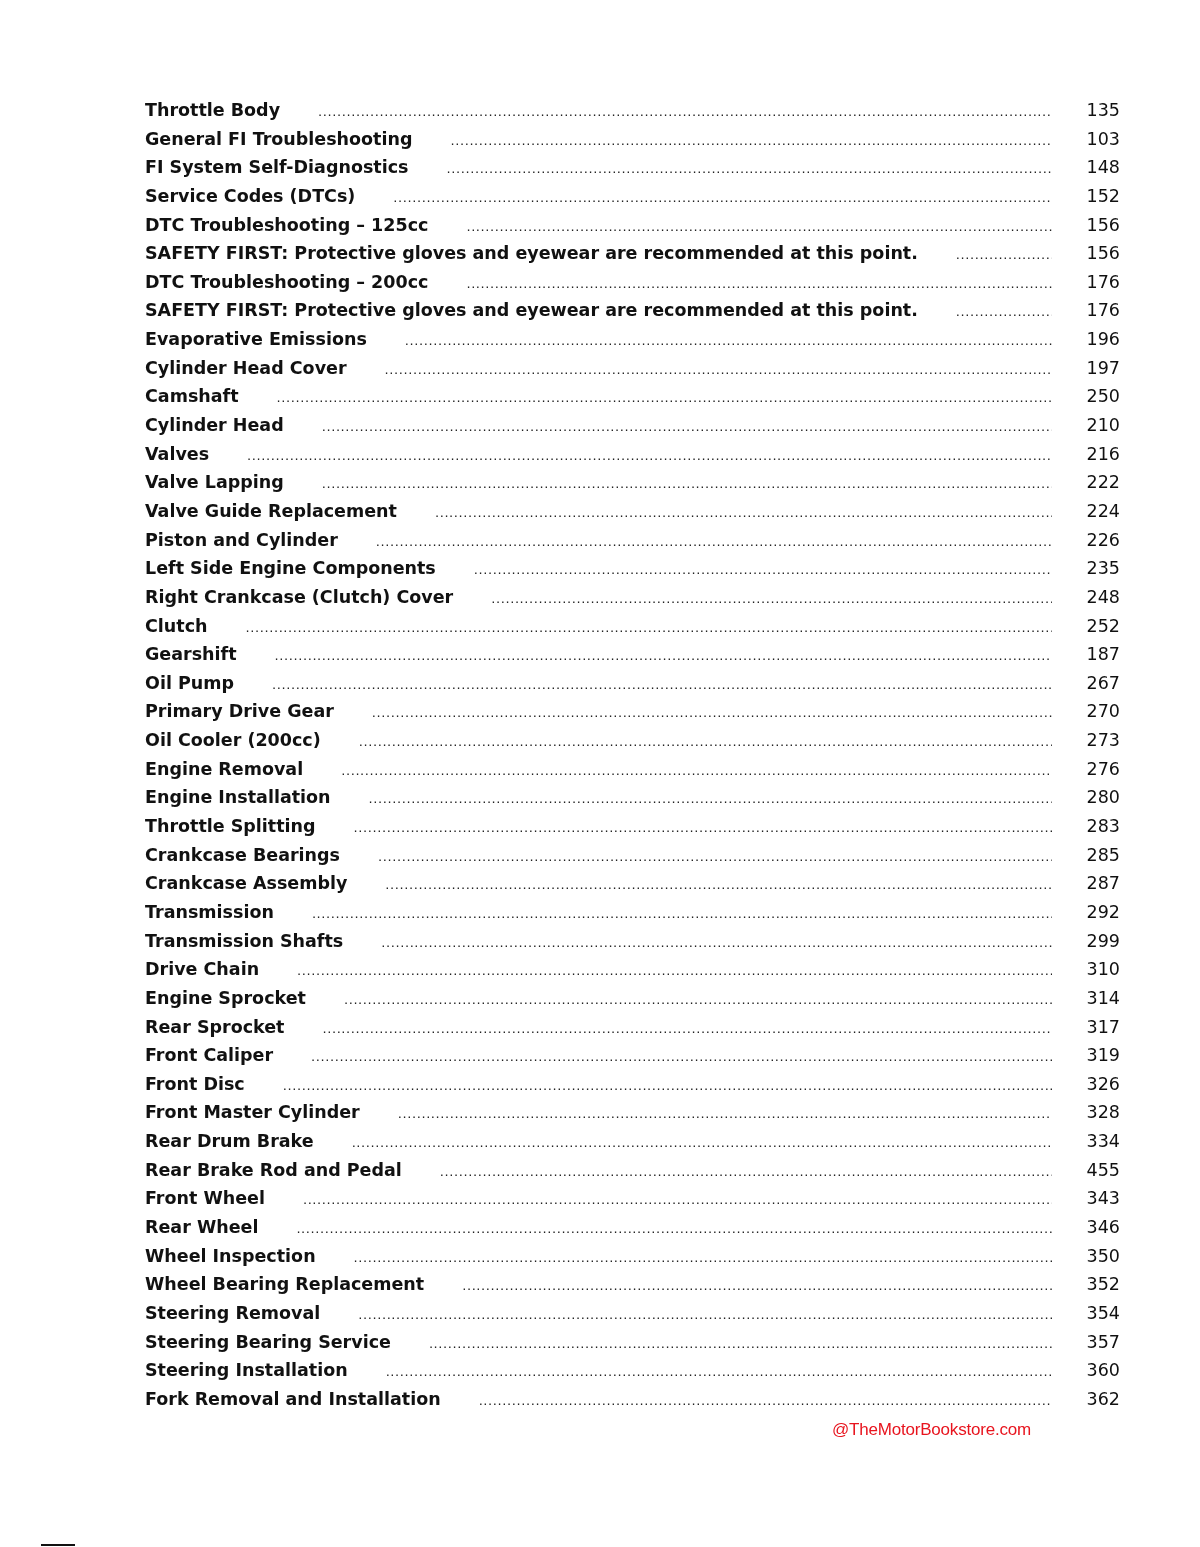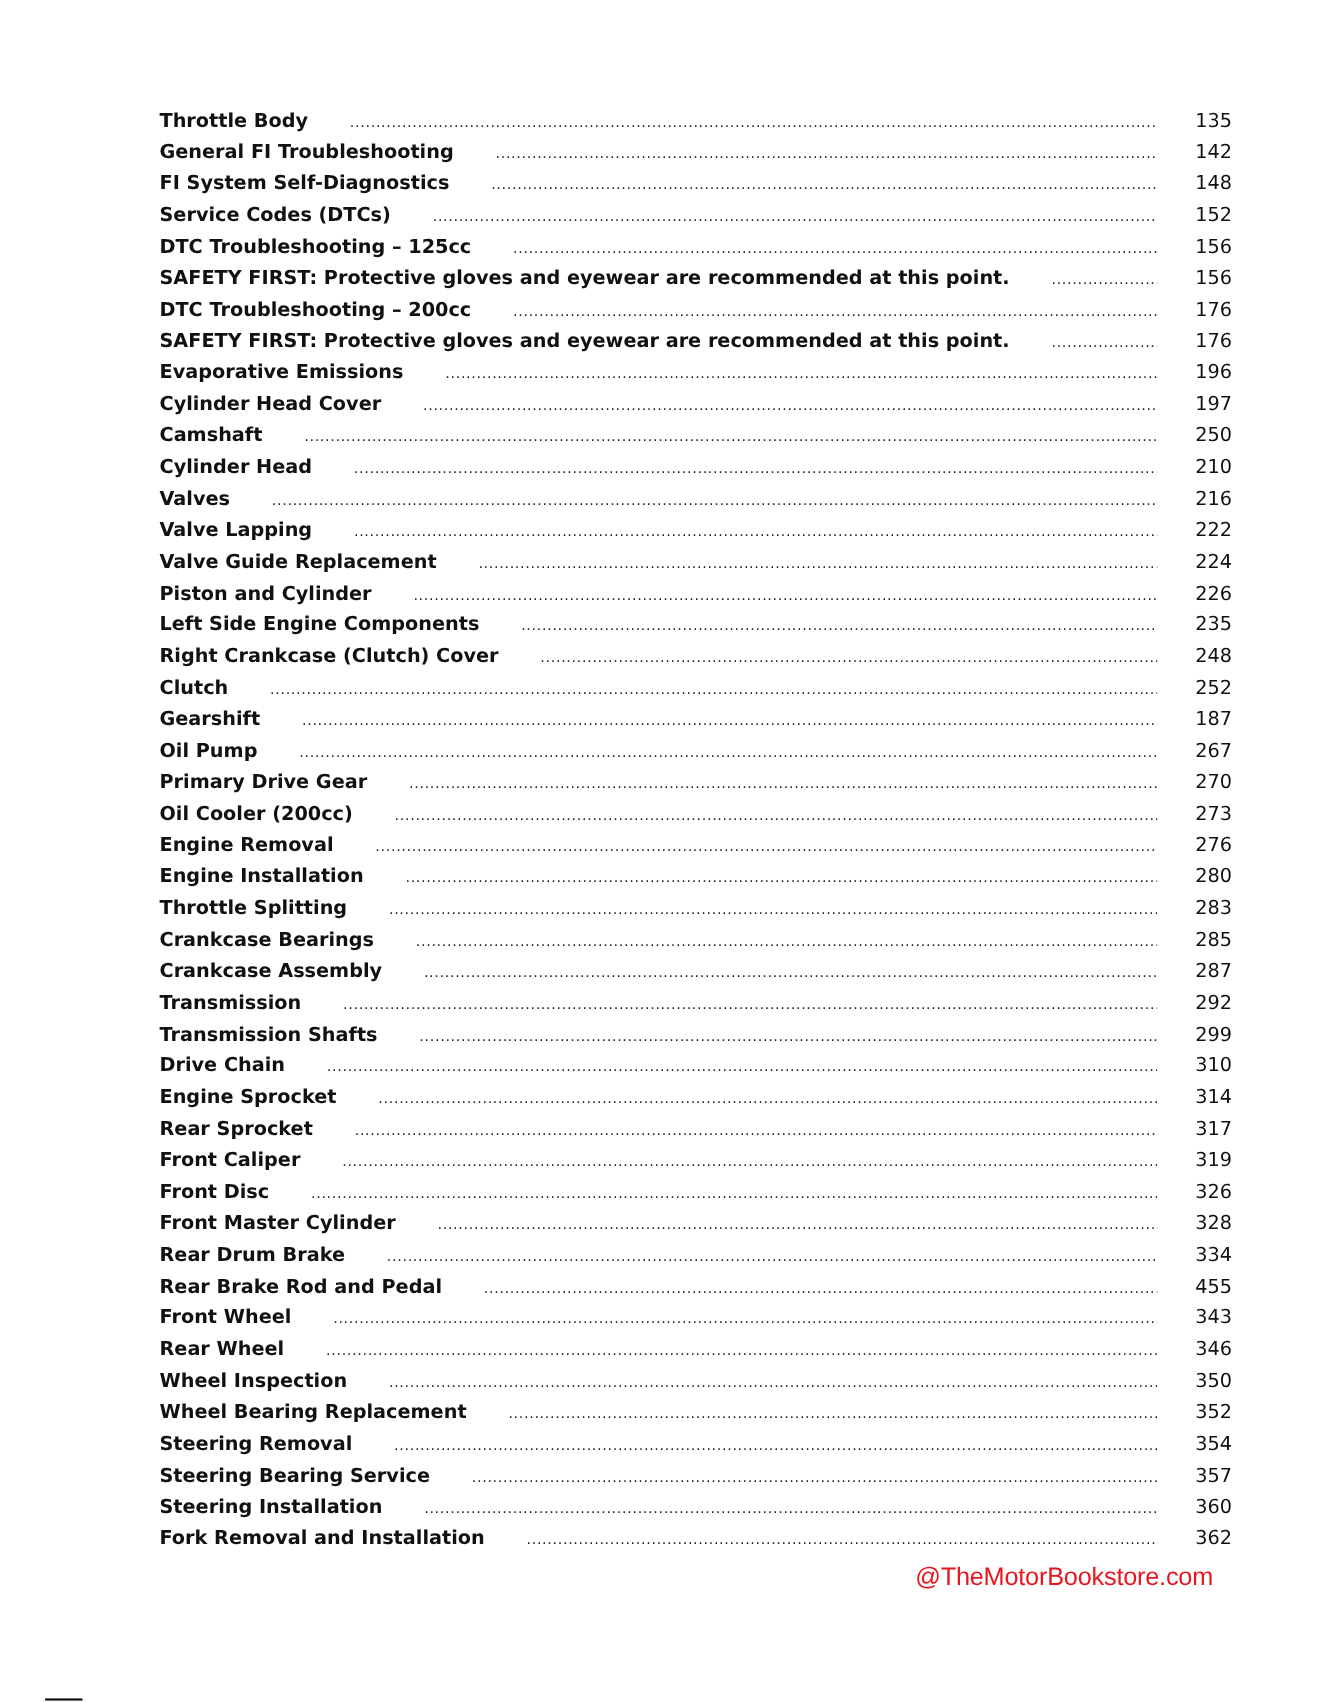--- a/index.html
+++ b/index.html
@@ -5,36 +5,36 @@
   html, body { margin: 0; padding: 0; background: #ffffff; }
   body { width: 1200px; height: 1547px; position: relative; overflow: hidden;
          font-family: "DejaVu Sans", sans-serif; color: #111; }
   .toc { position: absolute; left: 145px; top: 96px; width: 975px; }
   .row { display: flex; align-items: baseline; height: 28.65px; line-height: 28.65px; white-space: nowrap; gap: 28px; }
   .title { font-weight: bold; font-size: 17.5px; flex: 0 0 auto; padding-right: 10px; }
   .leader { flex: 1 1 auto; overflow: hidden; font-size: 13px; letter-spacing: 0.6px; color: #222; }
   .leader::before { content: "......................................................................................................................................................................................................................................................................................................................................................."; }
   .page { flex: 0 0 auto; font-size: 17.5px; padding-left: 6px; width: 34px; text-align: right; }
   .watermark { position: absolute; left: 832px; top: 1420px; color: #e8141e; font-family: "Liberation Sans", sans-serif;
-               font-size: 23px; letter-spacing: -0.2px; }
+               font-size: 17px; letter-spacing: -0.2px; }
   .footer-rule { position: absolute; left: 41px; top: 1544px; width: 34px; height: 2px; background: #111; }
 </style>
 </head>
 <body>
 
 <div class="toc" id="toc">
     <div class="row">
       <span class="title">Throttle Body</span>
       <span class="leader"></span>
       <span class="page">135</span>
     </div>
     <div class="row">
       <span class="title">General FI Troubleshooting</span>
       <span class="leader"></span>
-      <span class="page">142</span>
+      <span class="page">103</span>
     </div>
     <div class="row">
       <span class="title">FI System Self-Diagnostics</span>
       <span class="leader"></span>
       <span class="page">148</span>
     </div>
     <div class="row">
       <span class="title">Service Codes (DTCs)</span>
       <span class="leader"></span>
       <span class="page">152</span>

